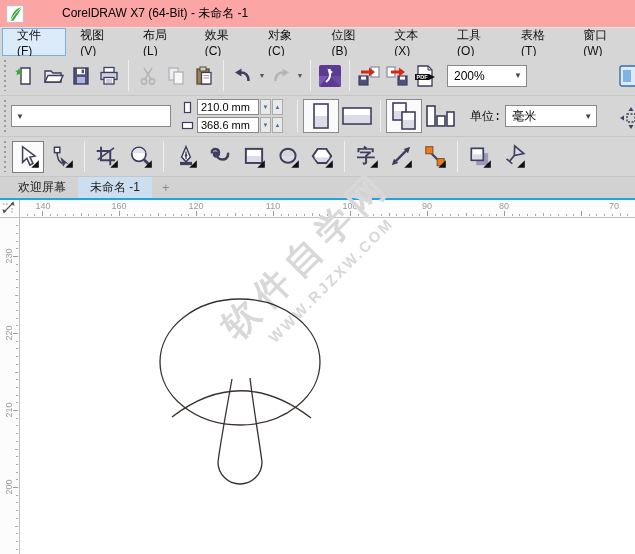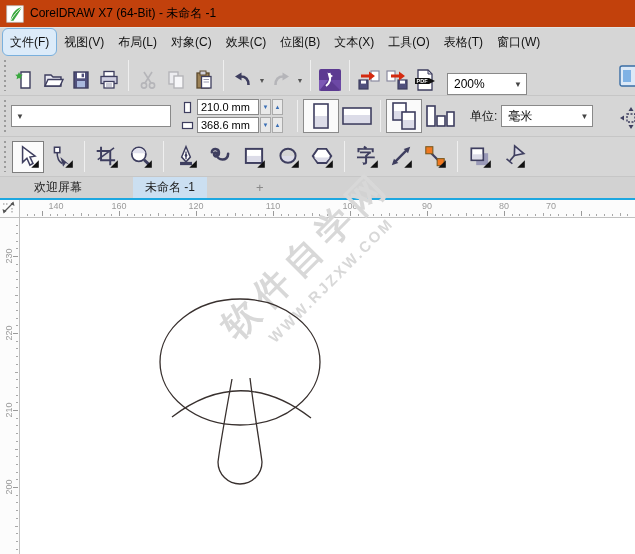--- a/index.html
+++ b/index.html
@@ -1,66 +1,66 @@
 <!DOCTYPE html>
 <html><head>
 <meta charset="utf-8">
 <style>
   * { margin:0; padding:0; box-sizing:border-box; }
   html,body { width:635px; height:554px; overflow:hidden; }
   body { font-family:"Liberation Sans", "DejaVu Sans", sans-serif; background:#d6d6d6; position:relative; }
   .window { position:absolute; inset:0; width:635px; height:554px; background:#d6d6d6; overflow:hidden; }
 
   
-  .titlebar { height:28px; background:#c2410c; border-bottom:1px solid #e2e2e2; display:flex; align-items:center; padding:0 6px; }
+  .titlebar { height:28px; background:#fca5a5; border-bottom:1px solid #e2e2e2; display:flex; align-items:center; padding:0 6px;gap:32px; }
   .titlebar .logo { width:18px; height:18px; margin-right:6px; }
   .titlebar .title { font-size:12px; color:#000; }
 
   
   .menubar { height:28px; background:#d6d6d6; display:flex; align-items:stretch; padding-left:2px; }
-  .menu-item { font-size:12px; color:#111; display:flex; align-items:center; padding:0 7px; cursor:default;border-radius:6px; }
+  .menu-item { font-size:12px; color:#111; display:flex; align-items:center; padding:0 14px; cursor:default; }
   .menu-item.hl { background:#dcebf9; border:1px solid #7ab0dd; }
 
   
   .bar { position:relative; display:flex; align-items:center; background:#d6d6d6; border-bottom:1px solid #c6c6c6; }
   .grip { width:4px; align-self:stretch; margin:4px 4px 4px 3px;
           background-image:repeating-linear-gradient(to bottom,#9b9b9b 0 2px,transparent 2px 5px); background-size:2px 100%; background-repeat:no-repeat; background-position:1px 0; }
   .sep { width:1px; align-self:stretch; margin:4px 5px; background:#b5b5b5; border-right:1px solid #efefef; }
   .tbtn { width:28px; height:30px; display:flex; align-items:center; justify-content:center; border:1px solid transparent; }
   .tbtn svg { display:block; }
   .caret { width:10px; height:30px; display:flex; align-items:center; justify-content:center; font-size:7px; color:#555; }
   .combo { background:#fff; border:1px solid #898989; height:22px; display:flex; align-items:center; font-size:12px; color:#000; }
   .combo .cval { flex:1; padding-left:6px; white-space:nowrap; overflow:hidden; }
   .combo .cdrop { width:16px; height:100%; display:flex; align-items:center; justify-content:center; font-size:8px; color:#444; }
 
   
-  .toolbar { height:40px;align-items:flex-end; }
+  .toolbar { height:40px; }
   .toolbar .zoom-combo { width:80px; margin-left:8px; }
   .edge-clip { position:absolute; right:0; top:7px; width:16px; height:26px; overflow:hidden; }
 
   
   .propbar { height:41px; }
   .propbar .preset-combo { width:160px; }
   .size-block { display:flex; flex-direction:column; gap:2px; margin-left:10px; }
   .size-row { display:flex; align-items:center; height:16px; }
   .size-row .sicon { width:13px; height:13px; margin-right:3px; }
   .size-row .sval { width:62px; height:16px; background:#fff; border:1px solid #898989; font-size:11px; padding:0 3px; display:flex; align-items:center; }
   .spin { width:11px; height:16px; margin-left:1px; background:#e9e9e9; border:1px solid #aaa; display:flex; align-items:center; justify-content:center; font-size:6px; color:#3b6fb5; }
   .obtn { width:36px; height:34px; display:flex; align-items:center; justify-content:center; border:1px solid transparent; }
   .obtn.sel { background:#fafafa; border:1px solid #8b8b8b; }
-  .units-label { font-size:12px; color:#111; margin:0 4px 0 12px; }
+  .units-label { font-size:12px; color:#111; margin:0 4px 0 12px;font-family:Liberation Mono, monospace; }
   .units-combo { width:92px; }
 
   
   .toolbox { height:40px; }
   .tool { position:relative; width:32px; height:32px; display:flex; align-items:center; justify-content:center; border:1px solid transparent; margin:0 1px; }
   .tool.sel { background:#fbfbfb; border:1px solid #7e7e7e; }
 
   
-  .tabstrip { height:23px; background:#d2d2d2; display:flex; align-items:stretch; border-bottom:2px solid #1da7e0; padding-left:22px;gap:39px; }
+  .tabstrip { height:23px; background:#d2d2d2; display:flex; align-items:stretch; border-bottom:2px solid #1da7e0; padding-left:6px; }
   .tab { font-size:12px; color:#222; display:flex; align-items:center; padding:0 12px; }
   .tab.active { background:#cbdff1; }
   .tab-new { font-size:13px; color:#8a8a8a; display:flex; align-items:center; padding:0 10px; }
 
   
   .workspace { position:relative; height:354px; background:#fff; }
   .corner { position:absolute; left:0; top:0; width:20px; height:18px; background:#fcfcfc; border-right:1px solid #c0c0c0; border-bottom:1px solid #c0c0c0; }
   .hruler { position:absolute; left:20px; top:0; right:0; height:18px; background:#fcfcfc; border-bottom:1px solid #c0c0c0; overflow:hidden; }
   .vruler { position:absolute; left:0; top:18px; width:20px; bottom:0; background:#fcfcfc; border-right:1px solid #c0c0c0; overflow:hidden; }
   .hruler .rlabel { position:absolute; top:1px; transform:translateX(-50%); font-size:9px; color:#9a9a9a; }
@@ -89,22 +89,22 @@
       <path d="M6 21 C8 10 14 4 21 3 C18 10 13 16 10 21 Z" fill="#3aa83f"></path>
       <path d="M6 21 C10 14 15 8 21 3" stroke="#fff" stroke-width="1.2" fill="none"></path>
     </svg>
     <span class="title">CorelDRAW X7 (64-Bit) - 未命名 -1</span>
   </div>
 
   <div class="menubar" id="menubar">
       <div class="menu-item hl">文件(F)</div>
       <div class="menu-item">视图(V)</div>
       <div class="menu-item">布局(L)</div>
+      <div class="menu-item">效果(C)</div>
       <div class="menu-item">对象(C)</div>
-      <div class="menu-item">效果(C)</div>
       <div class="menu-item">位图(B)</div>
       <div class="menu-item">文本(X)</div>
       <div class="menu-item">工具(O)</div>
       <div class="menu-item">表格(T)</div>
       <div class="menu-item">窗口(W)</div>
     </div>
 
   <div class="bar toolbar">
     <div class="grip"></div>
 
@@ -441,35 +441,35 @@
     <div class="corner">
       <svg width="18" height="16" viewBox="0 0 18 16">
         <line x1="4" y1="12" x2="13" y2="3" stroke="#555" stroke-width="1.2"></line>
         <polygon points="13.5,1.5 14.5,6 10.5,4" fill="#555"></polygon>
         <polygon points="3.5,13.5 2.5,9 6.5,11" fill="#555"></polygon>
         <line x1="3" y1="4" x2="8" y2="4" stroke="#888" stroke-width="1" stroke-dasharray="1.5 1.5"></line>
         <line x1="12" y1="8" x2="12" y2="13" stroke="#888" stroke-width="1" stroke-dasharray="1.5 1.5"></line>
       </svg>
     </div>
     <div class="hruler" id="hruler">
-        <span class="rlabel" style="left: 36px;">140</span>
+        <span class="rlabel" style="left: 23px;">140</span>
         <span class="majtick" style="left: 22px;"></span>
         <span class="rlabel" style="left: 99px;">160</span>
         <span class="majtick" style="left: 99px;"></span>
         <span class="rlabel" style="left: 176px;">120</span>
         <span class="majtick" style="left: 176px;"></span>
         <span class="rlabel" style="left: 253px;">110</span>
         <span class="majtick" style="left: 253px;"></span>
         <span class="rlabel" style="left: 330px;">100</span>
         <span class="majtick" style="left: 330px;"></span>
         <span class="rlabel" style="left: 407px;">90</span>
         <span class="majtick" style="left: 407px;"></span>
         <span class="rlabel" style="left: 484px;">80</span>
         <span class="majtick" style="left: 484px;"></span>
-        <span class="rlabel" style="left: 531px;">70</span>
+        <span class="rlabel" style="left: 594px;">70</span>
         <span class="majtick" style="left: 561px;"></span>
         <span class="dot" style="left: 6.6px;"></span>
         <span class="dot" style="left: 14.3px;"></span>
         <span class="dot" style="left: 29.7px;"></span>
         <span class="dot" style="left: 37.4px;"></span>
         <span class="dot" style="left: 45.1px;"></span>
         <span class="dot" style="left: 52.8px;"></span>
         <span class="dot m5" style="left: 60.5px;"></span>
         <span class="dot" style="left: 68.2px;"></span>
         <span class="dot" style="left: 75.9px;"></span>

